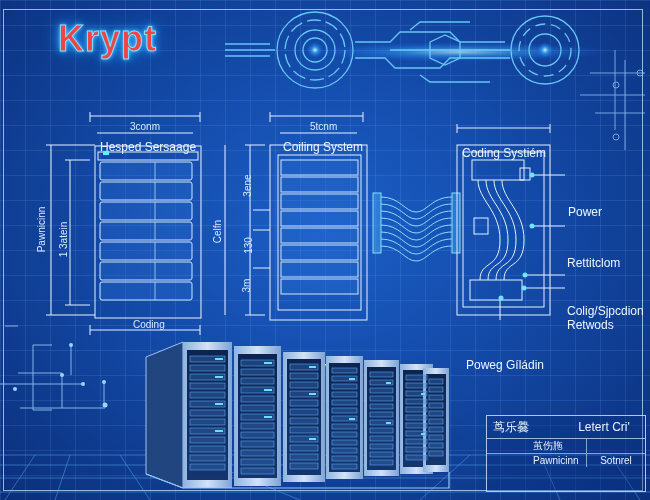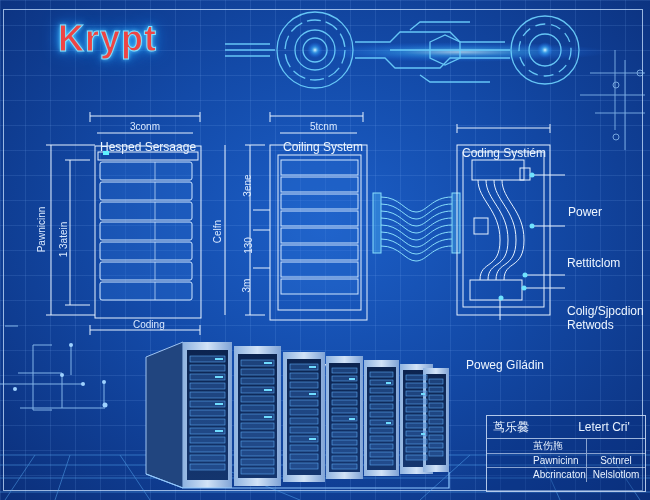--- a/index.html
+++ b/index.html
@@ -378,17 +378,13 @@
     <span style="flex:1;text-align:center;">Letert Cri'</span>
   </div>
   <div class="row">
     <div class="c1">茧伤胣</div>
     <div class="c2"></div>
   </div>
   <div class="row">
     <div class="c1">Pawnicinn</div>
     <div class="c2">Sotnrel</div>
   </div>
-  <div class="row">
-    <div class="c1">Abcrincaton</div>
-    <div class="c2">Nelslotlom</div>
-  </div>
 </div>
 
 </body></html>

